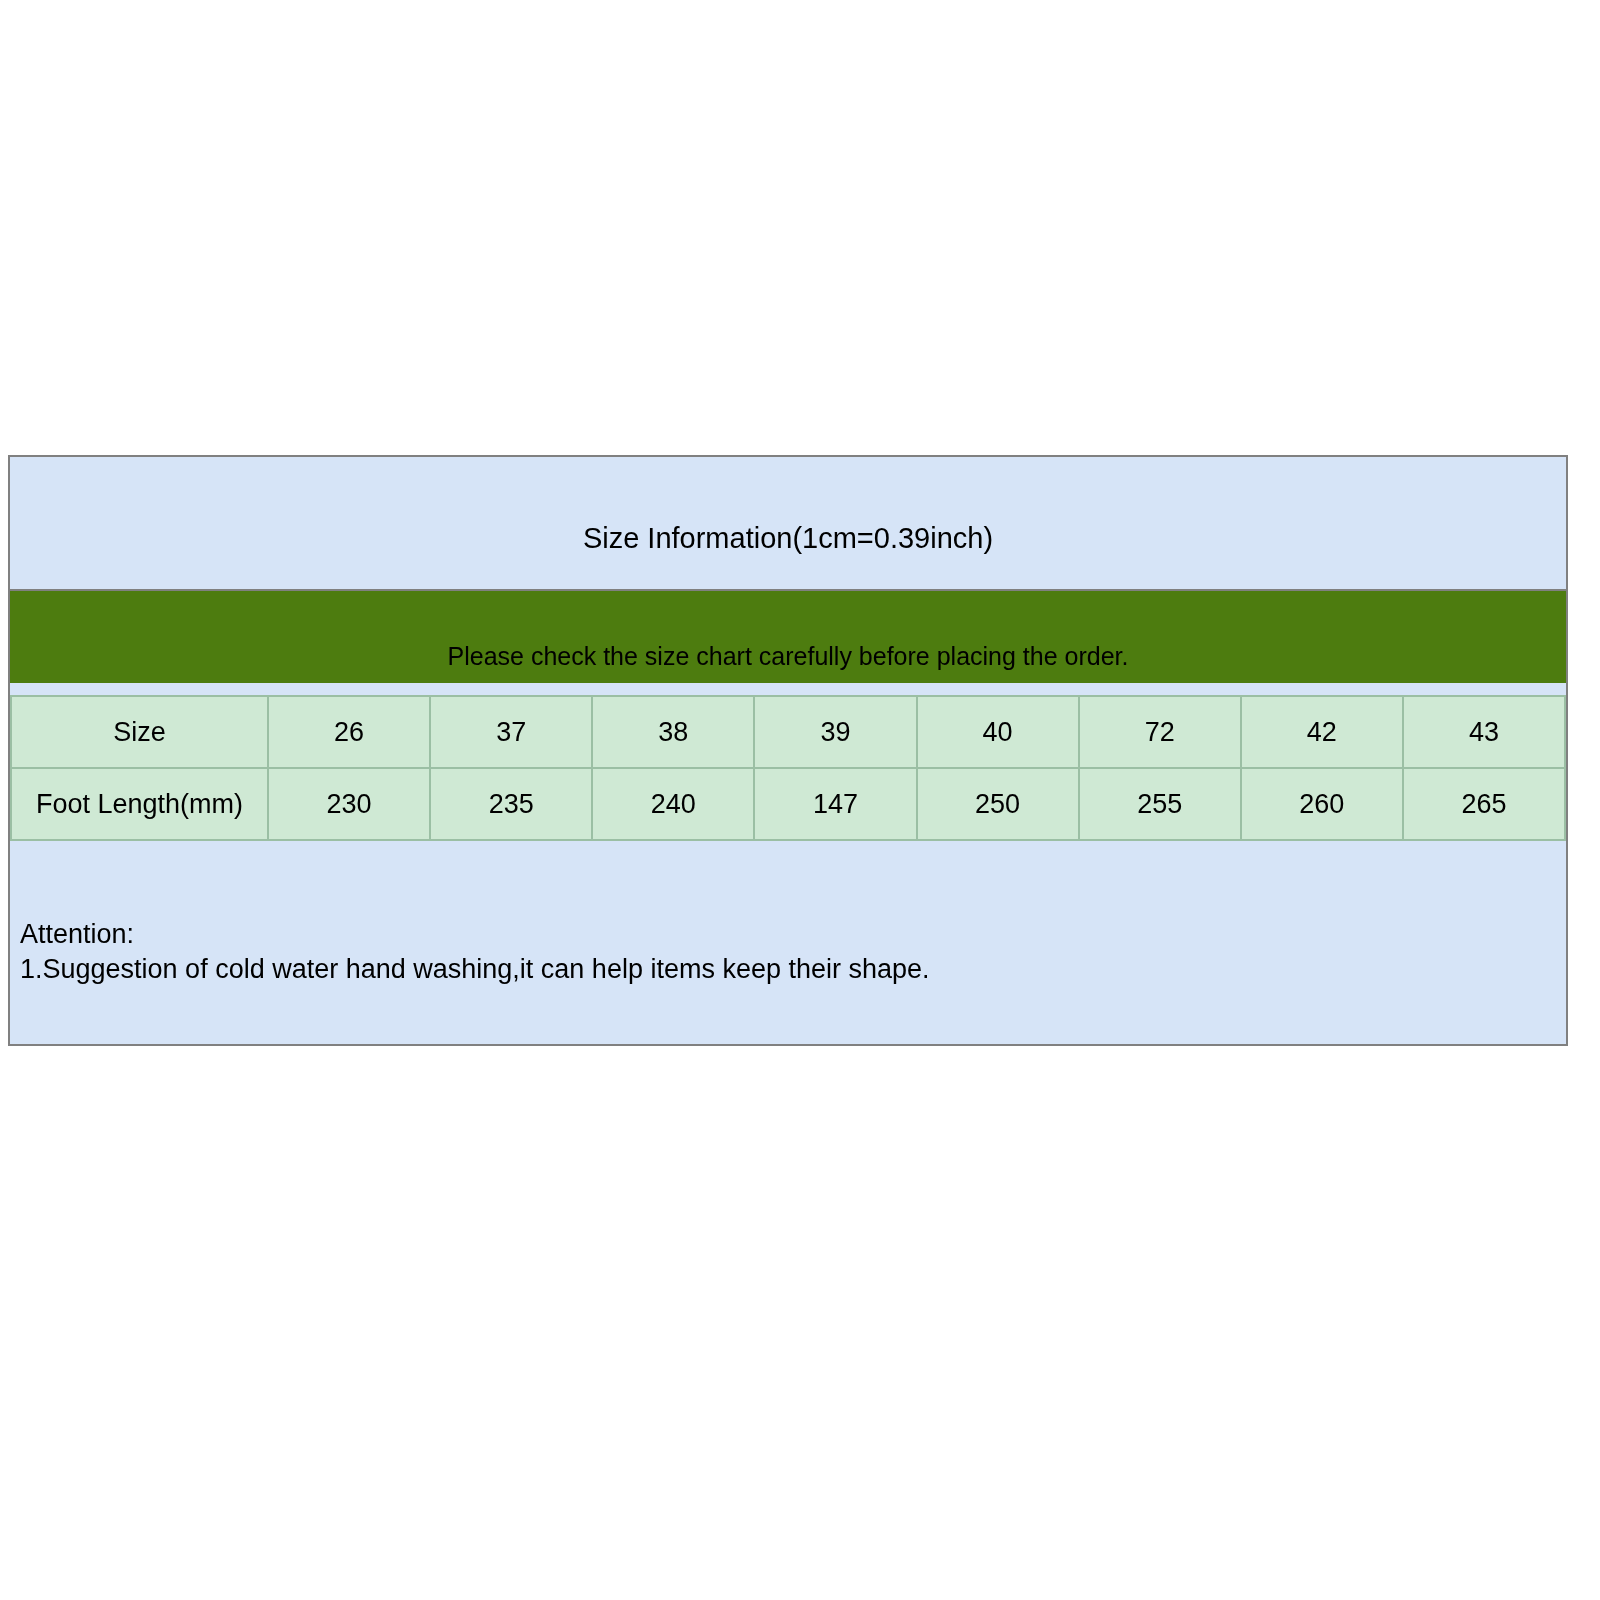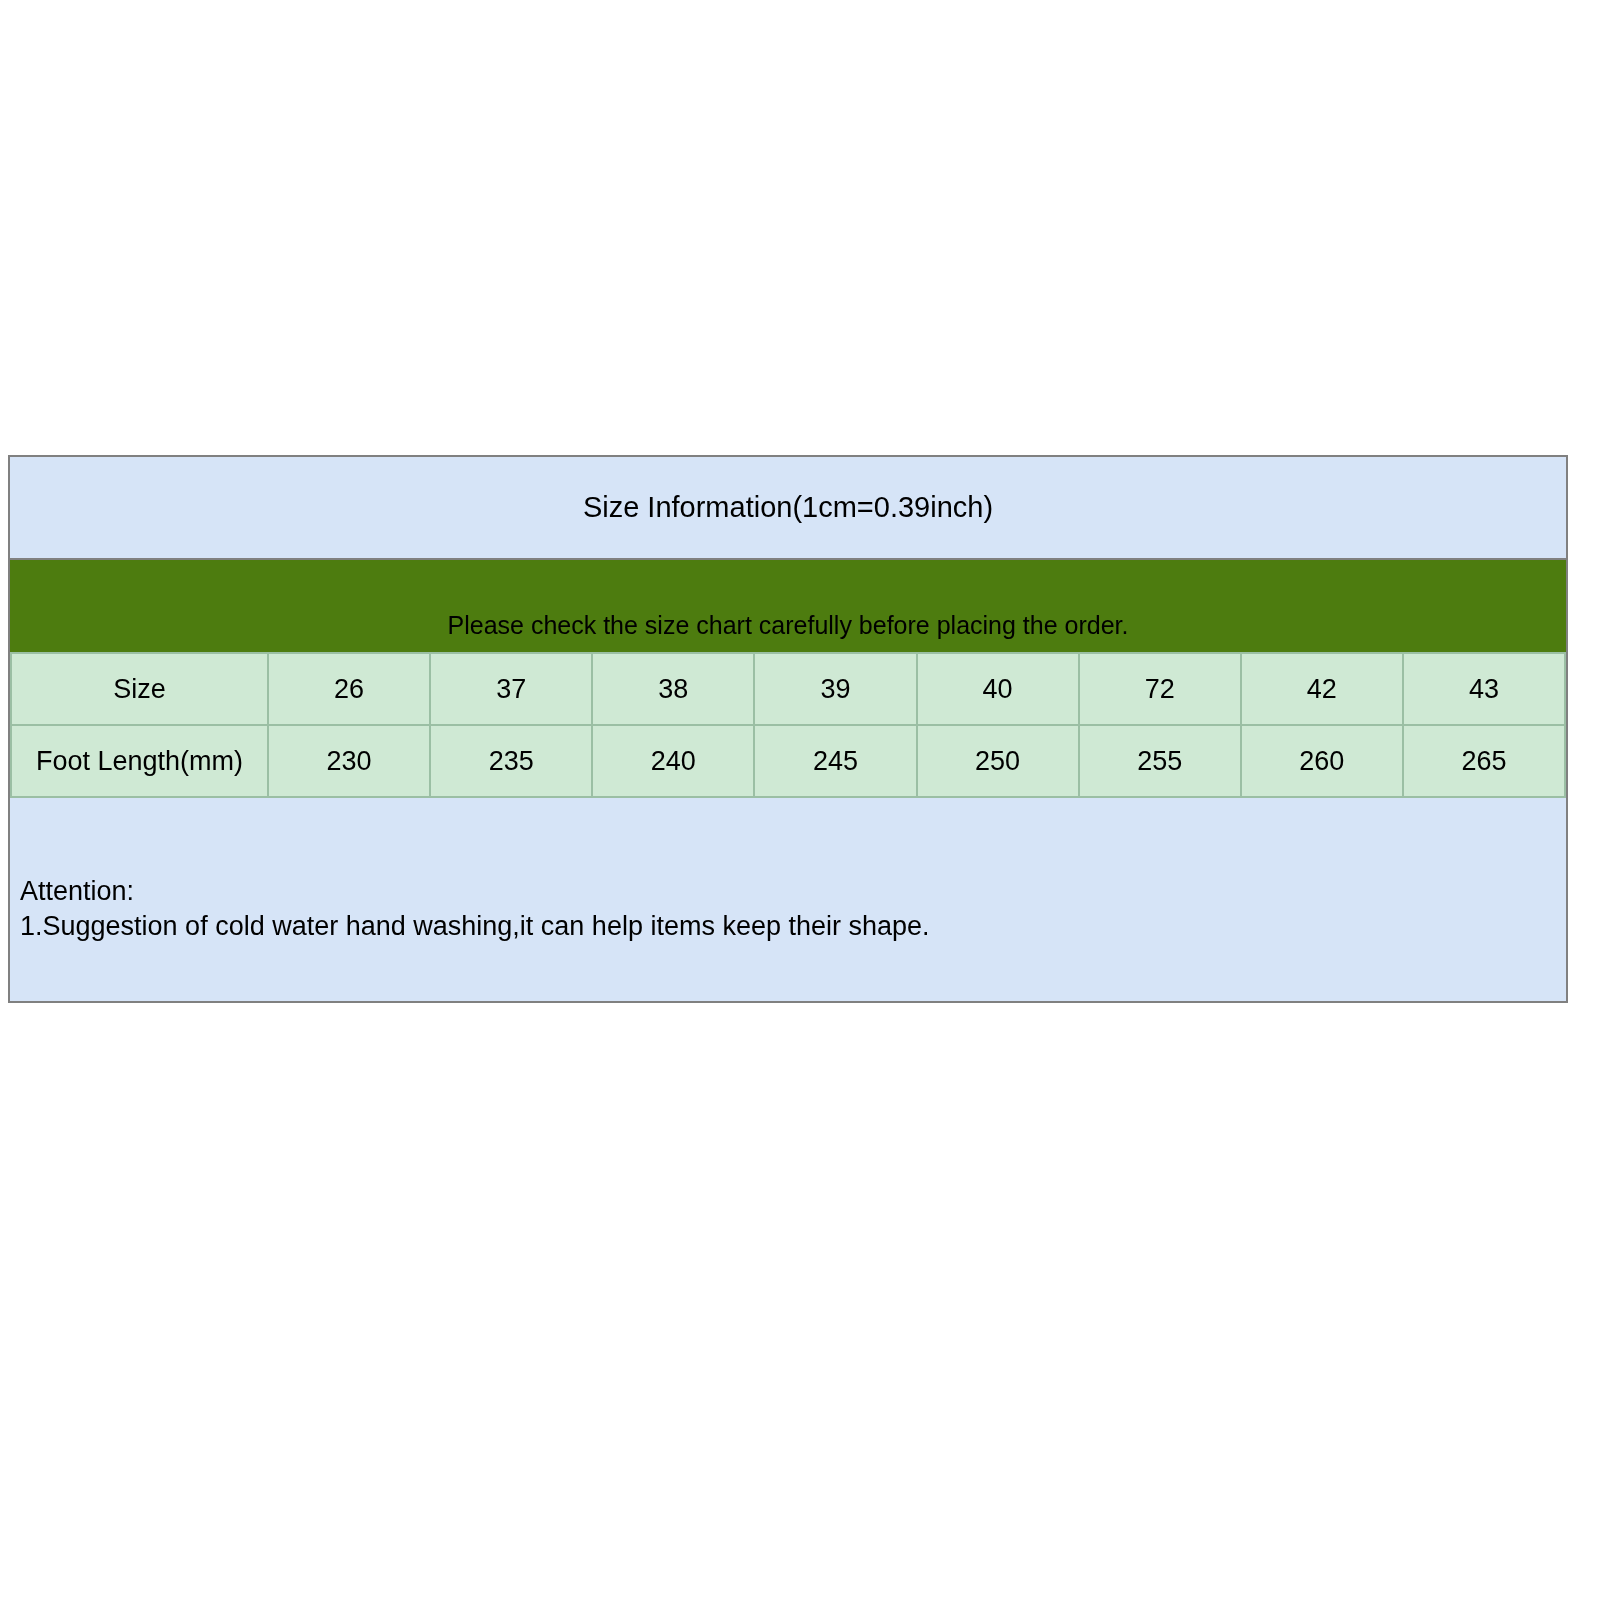--- a/index.html
+++ b/index.html
@@ -24,33 +24,35 @@
     box-sizing: border-box;
     background: #d6e4f7;
   }
   .title-row {
     background: #d6e4f7;
     border-bottom: 2px solid #808080;
     text-align: center;
     font-size: 29px;
     padding: 33px 0 33px 0;
     line-height: 1.2;
+    margin-top: 31px;
   }
   .note-row {
     background: #4d7c0f;
     text-align: center;
     font-size: 25px;
     padding: 50px 0 12px 0;
     line-height: 1.2;
   }
   table.size-table {
     width: 100%;
     border-collapse: collapse;
     table-layout: fixed;
     background: #cfe9d4;
+    margin-top: 12px;
   }
   table.size-table td {
     border: 2px solid #9bbfa4;
     background: #cfe9d4;
     text-align: center;
     font-size: 27px;
     height: 70px;
     padding: 0;
     line-height: 1.2;
   }
@@ -87,21 +89,21 @@
         <td>40</td>
         <td>72</td>
         <td>42</td>
         <td>43</td>
       </tr>
       <tr>
         <td class="rowlabel">Foot Length(mm)</td>
         <td>230</td>
         <td>235</td>
         <td>240</td>
-        <td>245</td>
+        <td>147</td>
         <td>250</td>
         <td>255</td>
         <td>260</td>
         <td>265</td>
       </tr>
     </tbody>
   </table>
 
   <div class="attention">
     <div class="line">Attention:</div>

